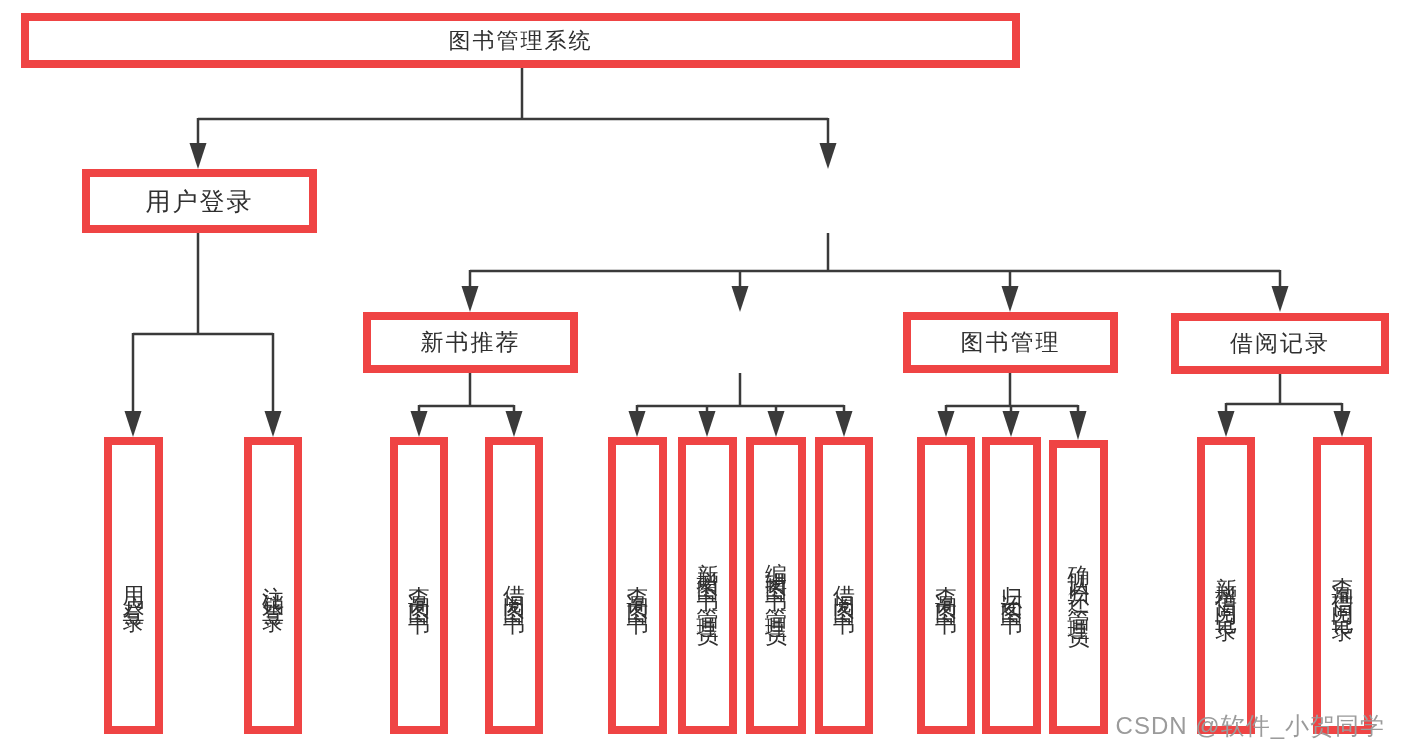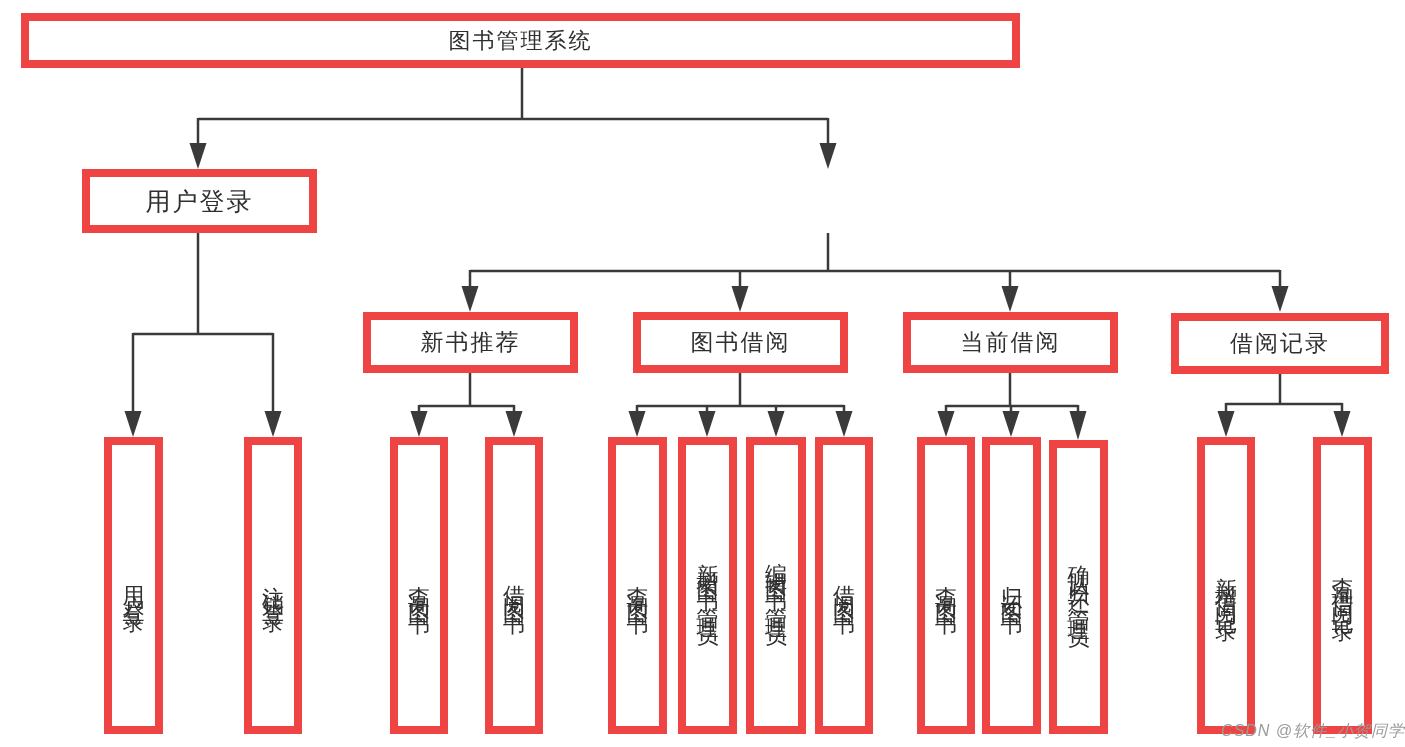--- a/index.html
+++ b/index.html
@@ -30,27 +30,26 @@
   .leaf .lbl {
     writing-mode: vertical-rl;
     text-orientation: mixed;
     font-size: 22px;
     letter-spacing: 9px;
     line-height: 1;
     white-space: normal;
   }
   .watermark {
     position: absolute;
-    right: 0;
+    right: 20px;
     bottom: 5px;
-    font-size: 16px;
+    font-size: 24px;
     color: #9b9b9b;
     letter-spacing: 1px;
     z-index: 3;
-    font-style: italic;
   }
 </style>
 </head>
 <body>
 
 <div class="canvas">
 
   <svg class="wires" width="1405" height="747" viewBox="0 0 1405 747" stroke="#3a3a3a" stroke-width="2.5" fill="#3a3a3a">
 
     <path d="M522,68 V119" fill="none"></path>
@@ -117,25 +116,22 @@
     <span class="lbl">图书管理系统</span>
   </div>
 
   <div class="node mid-node" style="left:82px; top:169px; width:235px; height:64px;">
     <span class="lbl">用户登录</span>
   </div>
 
   <div class="node sub-node" style="left:363px; top:312px; width:215px; height:61px;">
     <span class="lbl">新书推荐</span>
   </div>
-  <div class="node sub-node" style="left:633px; top:312px; width:215px; height:61px;">
-    <span class="lbl">图书借阅</span>
-  </div>
   <div class="node sub-node" style="left:903px; top:312px; width:215px; height:61px;">
-    <span class="lbl">当前借阅</span>
+    <span class="lbl">图书管理</span>
   </div>
   <div class="node sub-node" style="left:1171px; top:313px; width:218px; height:61px;">
     <span class="lbl">借阅记录</span>
   </div>
 
   <div class="node leaf" style="left:104px; top:437px; width:59px; height:297px;">
     <span class="lbl">用户登录</span>
   </div>
   <div class="node leaf" style="left:244px; top:437px; width:58px; height:297px;">
     <span class="lbl">注销登录</span>

